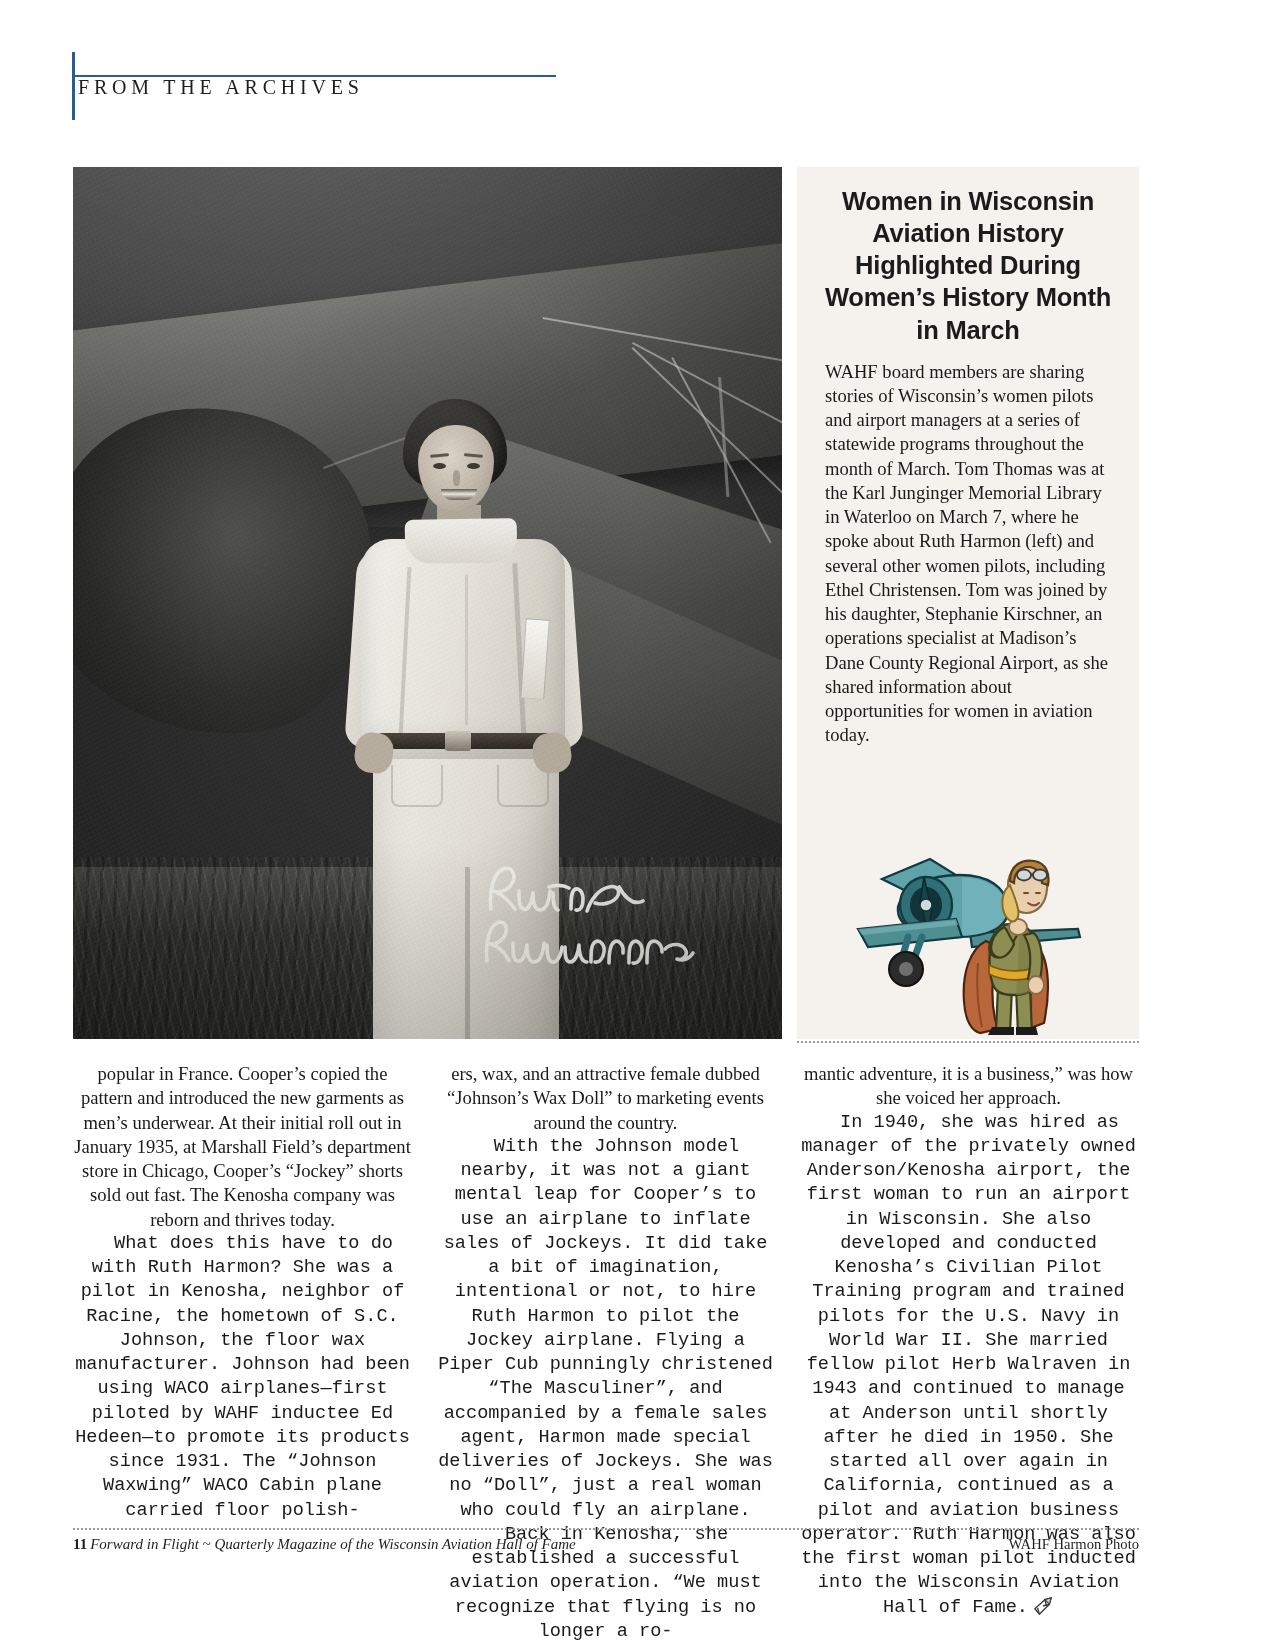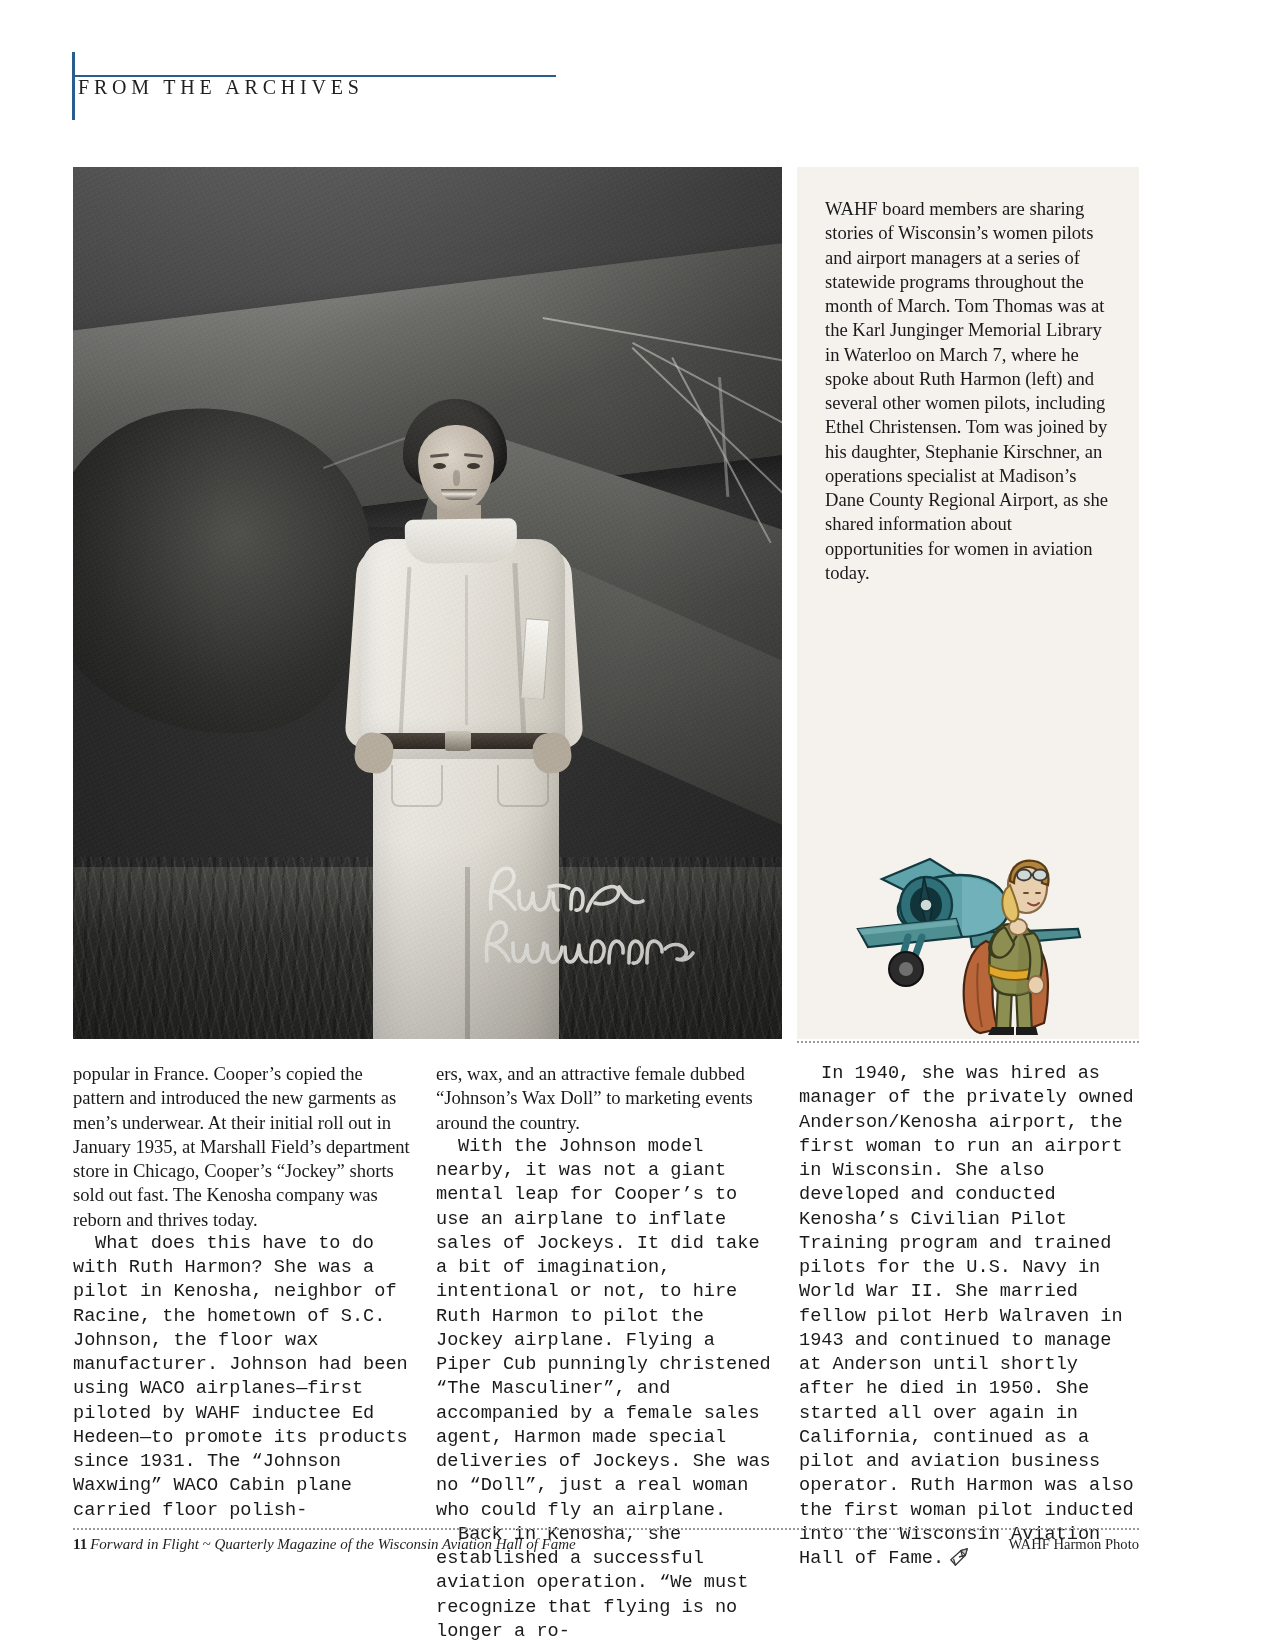--- a/index.html
+++ b/index.html
@@ -276,21 +276,21 @@
     display: flex;
     gap: 24px;
   }
   .col {
     width: 339px;
     font-family: "Liberation Serif", "DejaVu Serif", serif;
     font-size: 18.6px;
     line-height: 1.305;
     color: #1a1a1a;
   }
-  .col p { margin: 0; text-align: left; hyphens: none; }
+  .col p { margin: 0; text-align: center; hyphens: none; }
   .col p.indent { text-indent: 22px; font-family: Liberation Mono, monospace; }
   .endmark {
     display: inline-block;
     width: 22px;
     height: 20px;
     vertical-align: -4px;
     margin-left: 4px;
   }
   .endmark svg { width: 100%; height: 100%; display: block; }
 
@@ -395,20 +395,21 @@
         </g>
       </svg>
     </div>
 
     <div class="ph-vignette"></div>
     <div class="ph-grain"></div>
   </div>
 </div>
 
 <aside class="sidebar">
+  <h2 class="sidebar-headline">Women in Wisconsin Aviation History Highlighted During Women’s History Month in March</h2>
   <p>WAHF board members are sharing stories of Wisconsin’s women pilots and airport managers at a series of statewide programs throughout the month of March. Tom Thomas was at the Karl Junginger Memorial Library in Waterloo on March 7, where he spoke about Ruth Harmon (left) and several other women pilots, including Ethel Christensen. Tom was joined by his daughter, Stephanie Kirschner, an operations specialist at Madison’s Dane County Regional Airport, as she shared information about opportunities for women in aviation today.</p>
 
   <div class="sidebar-illo">
     <svg viewBox="0 0 232 198" xmlns="http://www.w3.org/2000/svg">
 
       <path d="M118 96 L226 92 L228 100 L120 110 Z" fill="#4f8f92" stroke="#123a40" stroke-width="2.2"></path>
 
       <path d="M30 42 L78 22 L104 38 L70 62 Z" fill="#5fa3ab" stroke="#123a40" stroke-width="2.2"></path>
 
       <path d="M46 70 C52 48 78 38 108 38 C136 38 154 50 156 70 C158 90 136 100 104 100 C72 100 44 92 46 70 Z" fill="#5fa3ab" stroke="#123a40" stroke-width="2.4"></path>
@@ -477,20 +478,21 @@
   <div class="col">
     <p>popular in France. Cooper’s copied the pattern and introduced the new garments as men’s underwear. At their initial roll out in January 1935, at Marshall Field’s department store in Chicago, Cooper’s “Jockey” shorts sold out fast. The Kenosha company was reborn and thrives today.</p>
     <p class="indent">What does this have to do with Ruth Harmon? She was a pilot in Kenosha, neighbor of Racine, the hometown of S.C. Johnson, the floor wax manufacturer. Johnson had been using WACO airplanes—first piloted by WAHF inductee Ed Hedeen—to promote its products since 1931. The “Johnson Waxwing” WACO Cabin plane carried floor polish-</p>
   </div>
   <div class="col">
     <p>ers, wax, and an attractive female dubbed “Johnson’s Wax Doll” to marketing events around the country.</p>
     <p class="indent">With the Johnson model nearby, it was not a giant mental leap for Cooper’s to use an airplane to inflate sales of Jockeys. It did take a bit of imagination, intentional or not, to hire Ruth Harmon to pilot the Jockey airplane. Flying a Piper Cub punningly christened “The Masculiner”, and accompanied by a female sales agent, Harmon made special deliveries of Jockeys. She was no “Doll”, just a real woman who could fly an airplane.</p>
     <p class="indent">Back in Kenosha, she established a successful aviation operation. “We must recognize that flying is no longer a ro-</p>
   </div>
   <div class="col">
+    <p>mantic adventure, it is a business,” was how she voiced her approach.</p>
     <p class="indent"><span>In 1940, she was hired as manager of the privately owned Anderson/Kenosha airport, the first woman to run an airport in Wisconsin. She also developed and conducted Kenosha’s Civilian Pilot Training program and trained pilots for the U.S. Navy in World War II. She married fellow pilot Herb Walraven in 1943 and continued to manage at Anderson until shortly after he died in 1950. She started all over again in California, continued as a pilot and aviation business operator. Ruth Harmon was also the first woman pilot inducted into the Wisconsin Aviation Hall of Fame.</span><span class="endmark"><svg viewBox="0 0 24 22" xmlns="http://www.w3.org/2000/svg">
             <g fill="none" stroke="#3a3a3a" stroke-width="1.5" stroke-linejoin="round">
               <path d="M3 14 L14 4 L21 2 L19 9 L8 20 Z"></path>
               <path d="M14 4 L16 11"></path>
               <path d="M8 20 L6 13"></path>
               <path d="M19 9 L12 11"></path>
             </g>
             <path d="M14 4 L21 2 L19 9 Z" fill="#cfcfcf" stroke="#3a3a3a" stroke-width="1.2"></path>
           </svg></span></p>
   </div>

